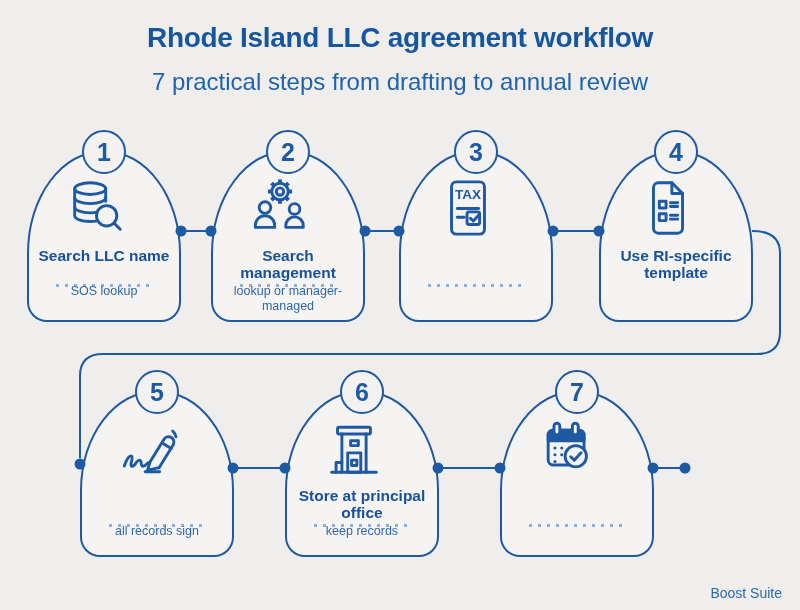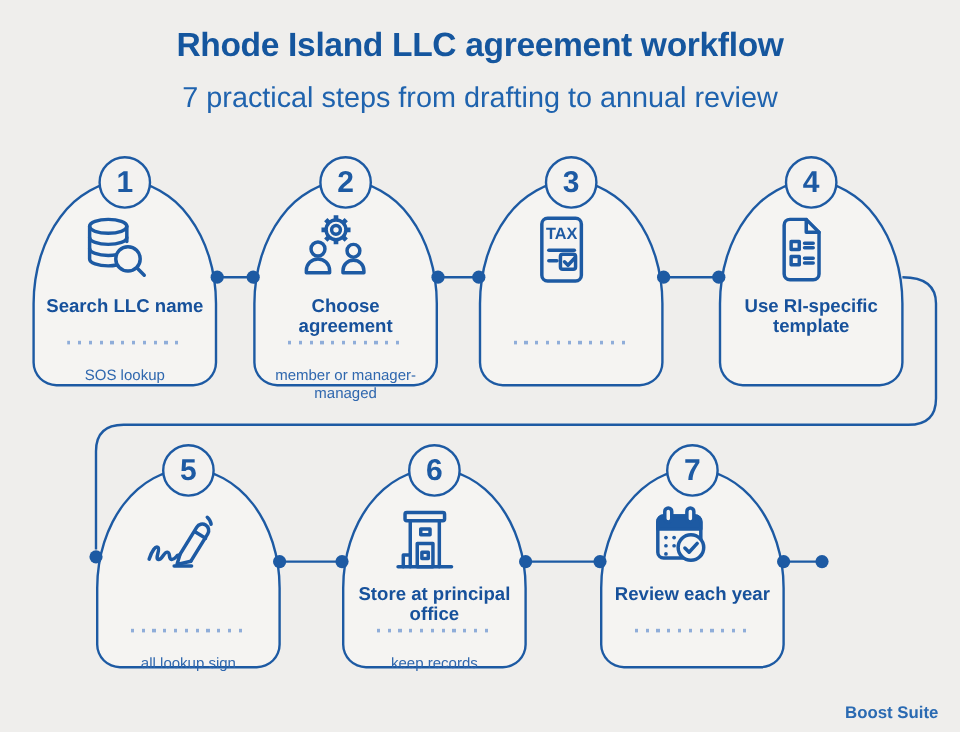--- a/index.html
+++ b/index.html
@@ -39,26 +39,26 @@
   .step-title{
     position:absolute;top:95px;left:6px;right:6px;text-align:center;
     font-size:15.5px;line-height:1.12;font-weight:bold;color:#17519b;
   }
   .dotted{
     position:absolute;top:132px;left:50%;transform:translateX(-50%);
     width:96px;height:2.6px;
     background-image:repeating-linear-gradient(to right,#8fadd9 0 2.6px,transparent 2.6px 9px);
   }
   .step-sub{
-    position:absolute;top:154px;left:4px;right:4px;text-align:center;
+    position:absolute;top:132px;left:4px;right:4px;text-align:center;
     font-size:12.5px;line-height:1.18;color:#2f67ae;
   }
   .brand{
     position:absolute;right:18px;bottom:9px;
-    font-size:14px;font-weight:bold;color:#2a6ab2;
+    font-size:14px;font-weight:normal;color:#2a6ab2;
   }
   .ic{stroke:#1d5aa3;fill:none;stroke-width:3;stroke-linecap:round;stroke-linejoin:round;}
 </style>
 </head>
 <body>
 
 <div class="canvas">
 
   <div class="title">Rhode Island LLC agreement workflow</div>
   <div class="subtitle">7 practical steps from drafting to annual review</div>
@@ -120,23 +120,23 @@
         <g stroke-width="4" stroke-linecap="butt">
           <path d="M40.5 15h4M38 21l2.8 2.8M32 23.5v4M26 21l-2.8 2.8M23.5 15h-4M26 9l-2.8-2.8M32 6.5v-4M38 9l2.8-2.8"></path>
         </g>
         <circle cx="16.5" cy="31.5" r="6"></circle>
         <path d="M6.5 52v-2c0-5.8 4.5-10 10-10s10 4.2 10 10v2z"></path>
         <circle cx="47" cy="33" r="5.5"></circle>
         <path d="M38 52v-1.8c0-5.2 4-9 9-9s9 3.8 9 9V52z"></path>
       </g>
         </svg>
     </div>
-    <div class="step-title">Choose agreement</div>
-    <div class="dotted"></div>
-    <div class="step-sub">member or manager-managed</div>
+    <div class="step-title">Search management</div>
+    <div class="dotted"></div>
+    <div class="step-sub">lookup or manager-managed</div>
   </div>
 
   <div class="card r1 c3">
     <div class="num">3</div>
     <div class="icon">
       <svg width="62" height="62" viewBox="0 0 64 64">
           <g class="ic">
         <rect x="15" y="5" width="34" height="54" rx="5"></rect>
         <text x="32" y="23" text-anchor="middle" font-size="14" font-weight="bold" fill="#1d5aa3" stroke="none" font-family="Liberation Sans, sans-serif">TAX</text>
         <path d="M21 32.5h22"></path>
@@ -175,21 +175,21 @@
         <path d="M6.5 50.5c2.5-7.5 5.5-11.5 7.6-10s-2.8 9.8.3 10.3c3.4.6 4.6-6.6 7.8-6.3 2.9.3.6 6 3.6 6.3 2.2.2 3.4-1.8 5.2-3.6"></path>
         <path d="M33 46.5L47.5 23c1.6-2.6 5-3.4 7.6-1.8 2.6 1.6 3.4 5 1.8 7.6L42.4 52.3"></path>
         <path d="M33 46.5l-2.5 8.5 11.9-2.7"></path>
         <path d="M46 27l9 5.6"></path>
         <path d="M56.5 14.5c1.9 1.7 3 3.7 3.3 6"></path>
         <path d="M28 56.5h15"></path>
       </g>
         </svg>
     </div>
     <div class="dotted"></div>
-    <div class="step-sub">all lookup sign</div>
+    <div class="step-sub">all records sign</div>
   </div>
 
   <div class="card r2 c6">
     <div class="num">6</div>
     <div class="icon">
       <svg width="62" height="62" viewBox="0 0 64 64">
           <g class="ic">
         <path d="M9 57h46"></path>
         <rect x="15" y="10.5" width="34" height="7" rx="1.5"></rect>
         <path d="M19.5 17.5V57M44.5 17.5V57"></path>
@@ -219,19 +219,18 @@
               <circle cx="24.5" cy="32" r="1.6"></circle>
           <circle cx="17.5" cy="39" r="1.6"></circle>
               <circle cx="24.5" cy="39" r="1.6"></circle>
           <circle cx="17.5" cy="46" r="1.6"></circle>
         </g>
         <circle cx="39" cy="40.5" r="11" fill="#f5f4f2"></circle>
         <path d="M33.8 41l3.6 3.6 7-7.6"></path>
       </g>
         </svg>
     </div>
-    <div class="step-title">Review each year</div>
     <div class="dotted"></div>
   </div>
 
   <div class="brand">Boost Suite</div>
 
 </div>
 
 </body></html>

